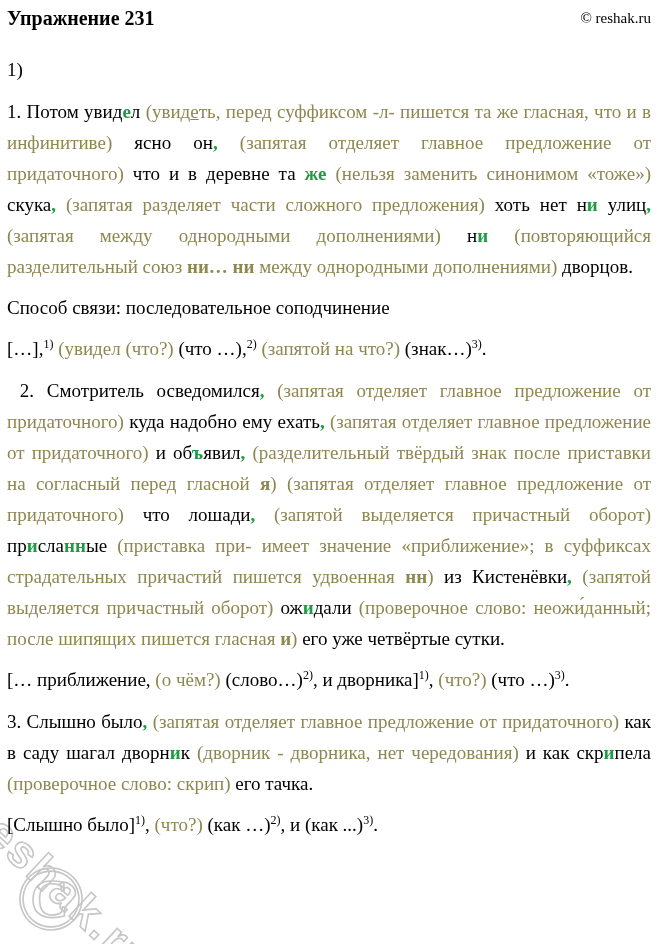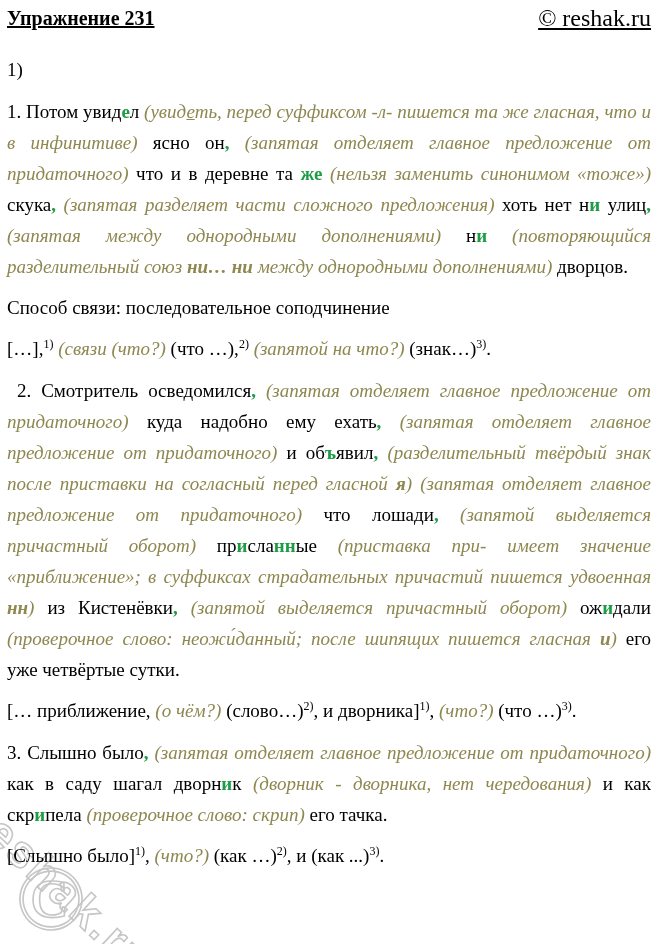--- a/index.html
+++ b/index.html
@@ -20,41 +20,40 @@
   }
   .page{
     position:relative;
     z-index:1;
     padding:5px 8px 0 7px;
   }
   .header{
     display:flex;
     justify-content:space-between;
     align-items:flex-start;
-    text-decoration:underline;
   }
   .title{
     font-weight:bold;
     font-size:20px;
     line-height:26px;
   }
   .copyright{
-    font-size:24px;
+    font-size:15px;
     line-height:26px;
   }
   #content > div{margin-top:10px;}
   #content > div.sect{margin-top:23px;}
   #content > div.para{margin-top:11px;}
   .para, .line, .schema, .sect{
     font-size:19px;
     line-height:31px;
   }
   .para{text-align:justify;}
   .grn{color:var(--green);font-weight:bold;}
-  .olv{color:var(--olive);font-style:italic;}
+  .olv{color:var(--olive);}
   .olv.bld{font-weight:bold;}
   .olv.und{text-decoration:underline;}
   sup{font-size:12px;line-height:0;}
   
   .watermark{
     position:absolute;
     left:0;top:0;width:659px;height:944px;
     z-index:0;
     pointer-events:none;
   }
@@ -91,19 +90,19 @@
 
 <div class="page">
   <div class="header">
     <span class="title">Упражнение 231</span>
     <span class="copyright">© reshak.ru</span>
   </div>
   <div id="content">
       <div class="sect"><span>1)</span></div>
       <div class="para"><span>1. Потом увид</span><span class="grn">е</span><span>л </span><span class="olv">(увид</span><span class="olv und">е</span><span class="olv">ть, перед суффиксом -л- пишется та же гласная, что и в инфинитиве) </span><span>ясно он</span><span class="grn">,</span><span class="olv"> (запятая отделяет главное предложение от придаточного) </span><span>что и в деревне та </span><span class="grn">же</span><span class="olv"> (нельзя заменить синонимом «тоже») </span><span>скука</span><span class="grn">,</span><span class="olv"> (запятая разделяет части сложного предложения) </span><span>хоть нет н</span><span class="grn">и</span><span> улиц</span><span class="grn">,</span><span class="olv"> (запятая между однородными дополнениями) </span><span>н</span><span class="grn">и</span><span class="olv"> (повторяющийся разделительный союз </span><span class="olv bld">ни… ни</span><span class="olv"> между однородными дополнениями) </span><span>дворцов.</span></div>
       <div class="line"><span>Способ связи: последовательное соподчинение</span></div>
-      <div class="schema"><span>[…],</span><sup>1)</sup><span> </span><span class="olv">(связи (что?) </span><span>(что …),</span><sup>2)</sup><span> </span><span class="olv">(запятой на что?) </span><span>(знак…)</span><sup>3)</sup><span>.</span></div>
+      <div class="schema"><span>[…],</span><sup>1)</sup><span> </span><span class="olv">(увидел (что?) </span><span>(что …),</span><sup>2)</sup><span> </span><span class="olv">(запятой на что?) </span><span>(знак…)</span><sup>3)</sup><span>.</span></div>
       <div class="para"><span>&nbsp;2. Смотритель осведомился</span><span class="grn">,</span><span class="olv"> (запятая отделяет главное предложение от придаточного) </span><span>куда надобно ему ехать</span><span class="grn">,</span><span class="olv"> (запятая отделяет главное предложение от придаточного) </span><span>и об</span><span class="grn">ъ</span><span>явил</span><span class="grn">,</span><span class="olv"> (разделительный твёрдый знак после приставки на согласный перед гласной </span><span class="olv bld">я</span><span class="olv">) (запятая отделяет главное предложение от придаточного) </span><span>что лошади</span><span class="grn">,</span><span class="olv"> (запятой выделяется причастный оборот) </span><span>пр</span><span class="grn">и</span><span>сла</span><span class="grn">нн</span><span>ые </span><span class="olv">(приставка при- имеет значение «приближение»; в суффиксах страдательных причастий пишется удвоенная </span><span class="olv bld">нн</span><span class="olv">) </span><span>из Кистенёвки</span><span class="grn">,</span><span class="olv"> (запятой выделяется причастный оборот) </span><span>ож</span><span class="grn">и</span><span>дали </span><span class="olv">(проверочное слово: неожи́данный; после шипящих пишется гласная </span><span class="olv bld">и</span><span class="olv">) </span><span>его уже четвёртые сутки.</span></div>
       <div class="schema"><span>[… приближение, </span><span class="olv">(о чём?) </span><span>(слово…)</span><sup>2)</sup><span>, и дворника]</span><sup>1)</sup><span>, </span><span class="olv">(что?) </span><span>(что …)</span><sup>3)</sup><span>.</span></div>
       <div class="para"><span>3. Слышно было</span><span class="grn">,</span><span class="olv"> (запятая отделяет главное предложение от придаточного) </span><span>как в саду шагал дворн</span><span class="grn">и</span><span>к </span><span class="olv">(дворник - дворника, нет чередования) </span><span>и как скр</span><span class="grn">и</span><span>пела </span><span class="olv">(проверочное слово: скрип) </span><span>его тачка.</span></div>
       <div class="schema"><span>[Слышно было]</span><sup>1)</sup><span>, </span><span class="olv">(что?) </span><span>(как …)</span><sup>2)</sup><span>, и (как ...)</span><sup>3)</sup><span>.</span></div>
     </div>
 </div>
 
 </body></html>

